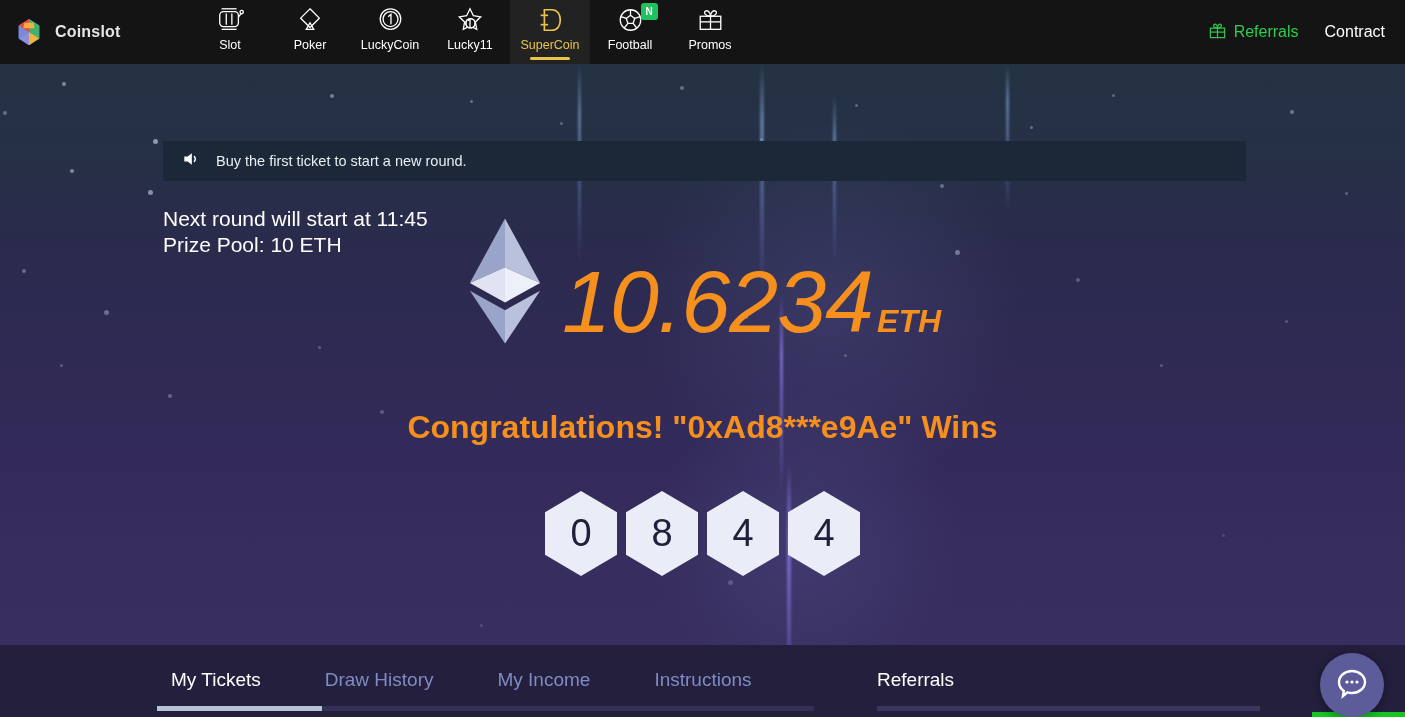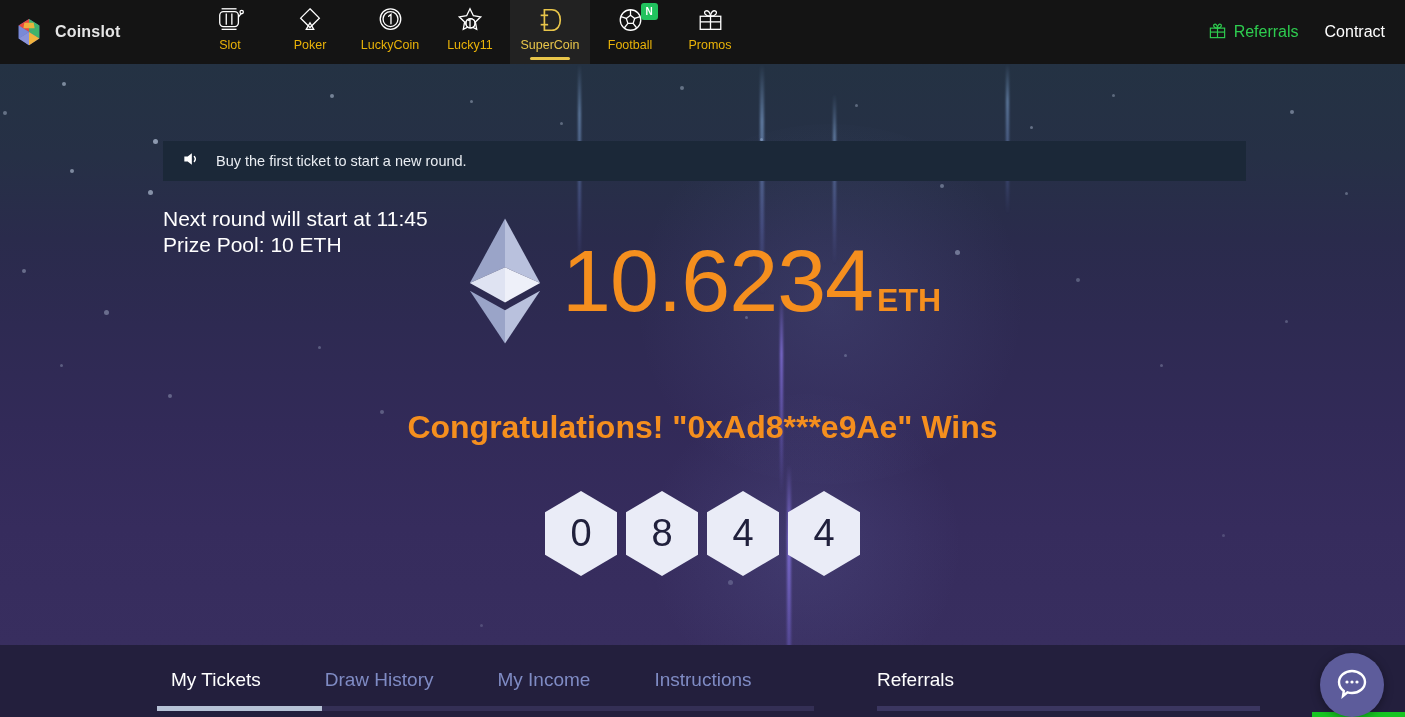--- a/index.html
+++ b/index.html
@@ -33,21 +33,21 @@
     display:flex; flex-direction:column; align-items:center;
     padding-top:5px;
     cursor:pointer;
     text-decoration:none;
   }
   .nav-item .ico{
     height:30px; display:flex; align-items:center; justify-content:center;
     position:relative;
   }
   .nav-item .lbl{
-    font-size:12.5px; color:#eab308; margin-top:3px; white-space:nowrap;
+    font-size:12.5px; color:#ffffff; margin-top:3px; white-space:nowrap;
   }
   .nav-item.active{ background:#222222; }
   .nav-item.active .lbl{ color:#e8c54a; }
   .nav-item.active .underline{
     position:absolute; bottom:4px; left:50%; transform:translateX(-50%);
     width:40px; height:3px; background:#e8c54a; border-radius:2px;
   }
   .badge-n{
     position:absolute; top:-2px; right:-13px;
     background:#21c25e; color:#fff;
@@ -110,22 +110,22 @@
   
   .prize-info{
     position:absolute; left:163px; top:142px;
     font-size:21px; line-height:1.26; color:#ffffff;
     z-index:5; white-space:nowrap;
   }
 
   
   .amount-row{
     position:absolute; left:0; top:152px; width:1405px;
-    display:flex; align-items:center; justify-content:center;
-    gap:16px; z-index:5;
+    display:flex; align-items:flex-end; justify-content:center;
+    gap:16px; z-index:5;font-style:italic;
   }
   .eth-logo{ width:82px; height:130px; flex:0 0 82px; }
   .amount{
     display:flex; align-items:baseline;
     color:#f58f1e;
     line-height:1;
   }
   .amount .num{ font-size:88px; font-weight:400; letter-spacing:-1px; }
   .amount .unit{ font-size:32px; font-weight:bold; margin-left:4px; }
 

